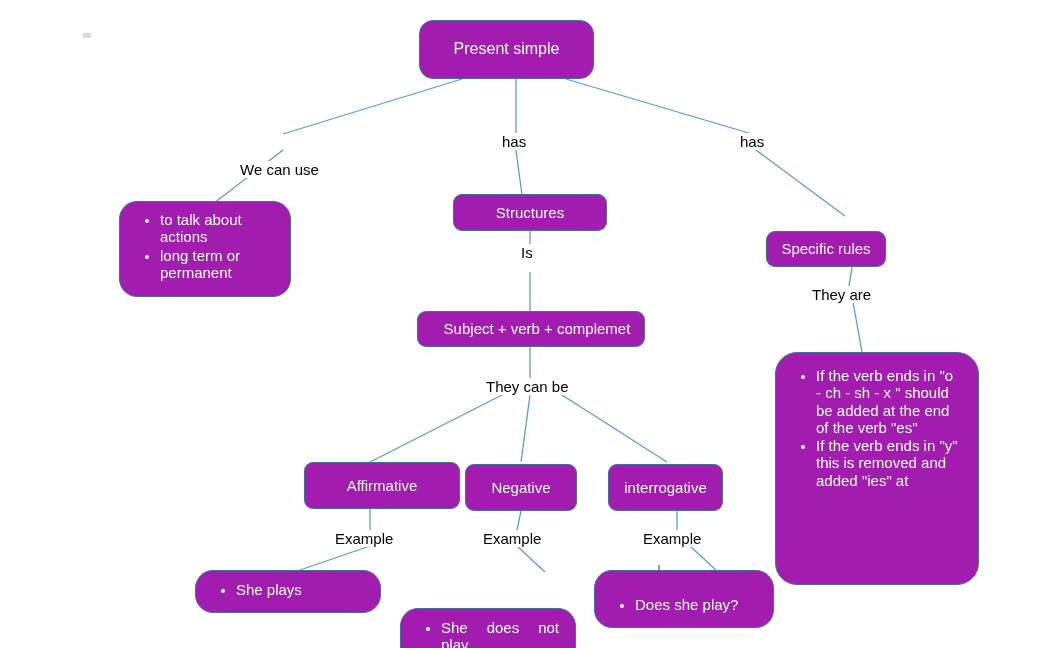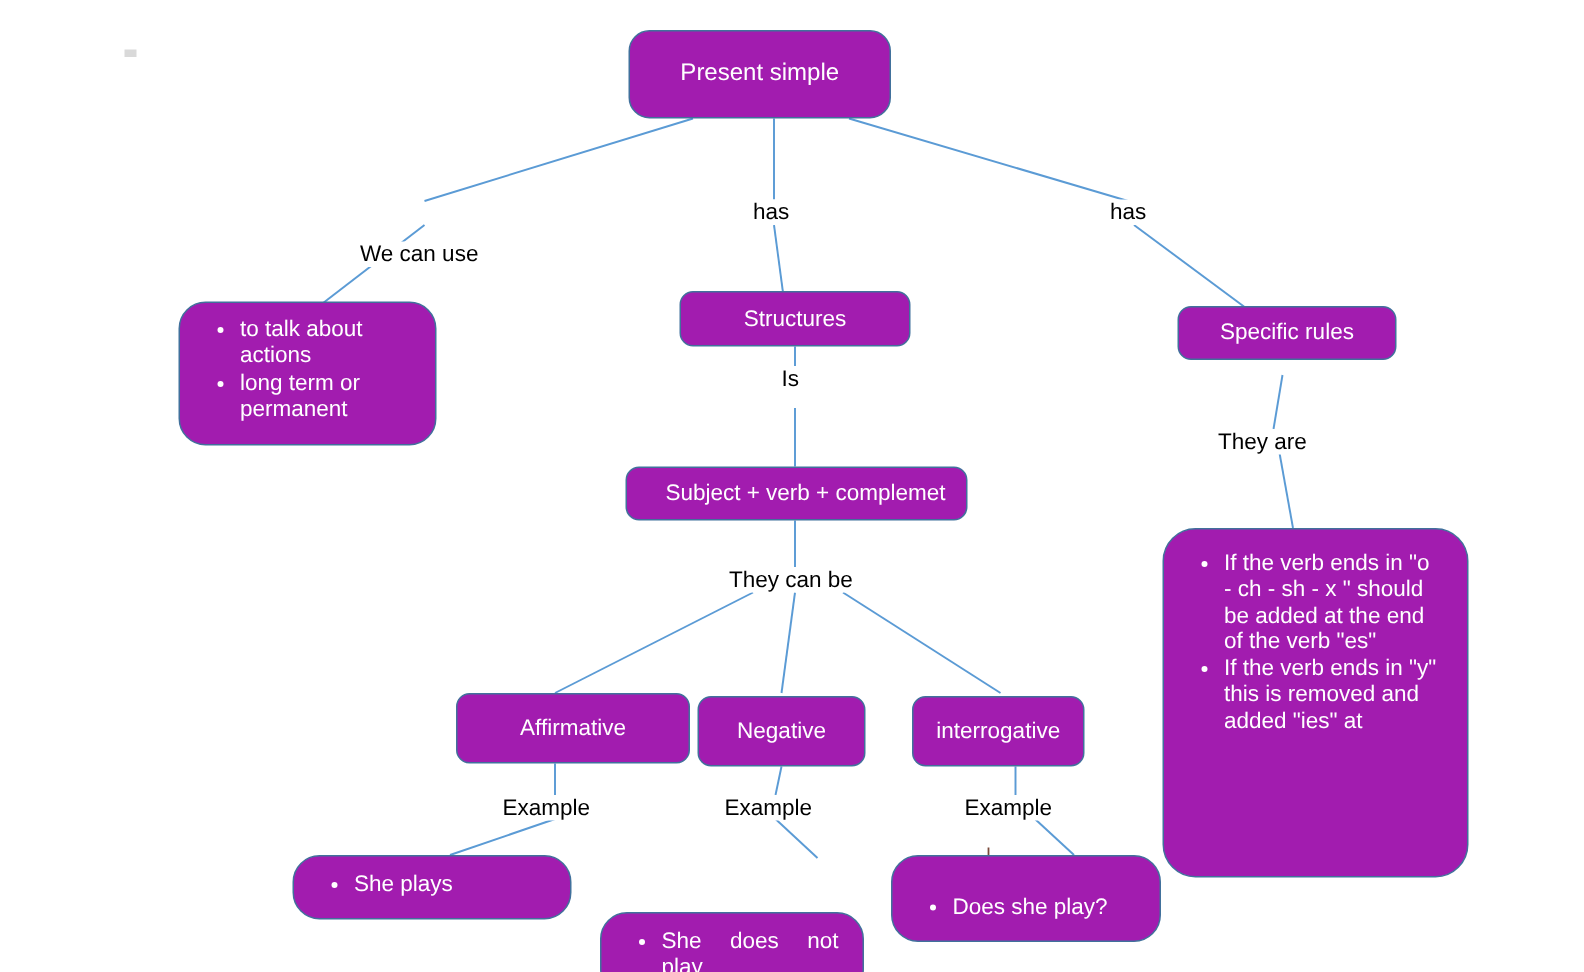--- a/index.html
+++ b/index.html
@@ -134,21 +134,21 @@
   </div>
 
   <div class="node simple" style="left:453px; top:194px; width:154px; height:37px;">
     <span>Structures</span>
   </div>
 
   <div class="node simple" style="left:417px; top:311px; width:228px; height:36px;padding-left:12px;">
     <span>Subject + verb + complemet</span>
   </div>
 
-  <div class="node simple" style="left:766px; top:204px; width:146px; height:36px;margin-left:19px;">
+  <div class="node simple" style="left:766px; top:231px; width:120px; height:36px;">
     <span>Specific rules</span>
   </div>
 
   <div class="node bullets big" style="left:775px; top:352px; width:204px; height:233px; padding-top:14px;">
     <ul>
       <li>If the verb ends in "o - ch - sh - x " should be added at the end of the verb "es"</li>
       <li>If the verb ends in "y" this is removed and added "ies" at</li>
     </ul>
   </div>
 

